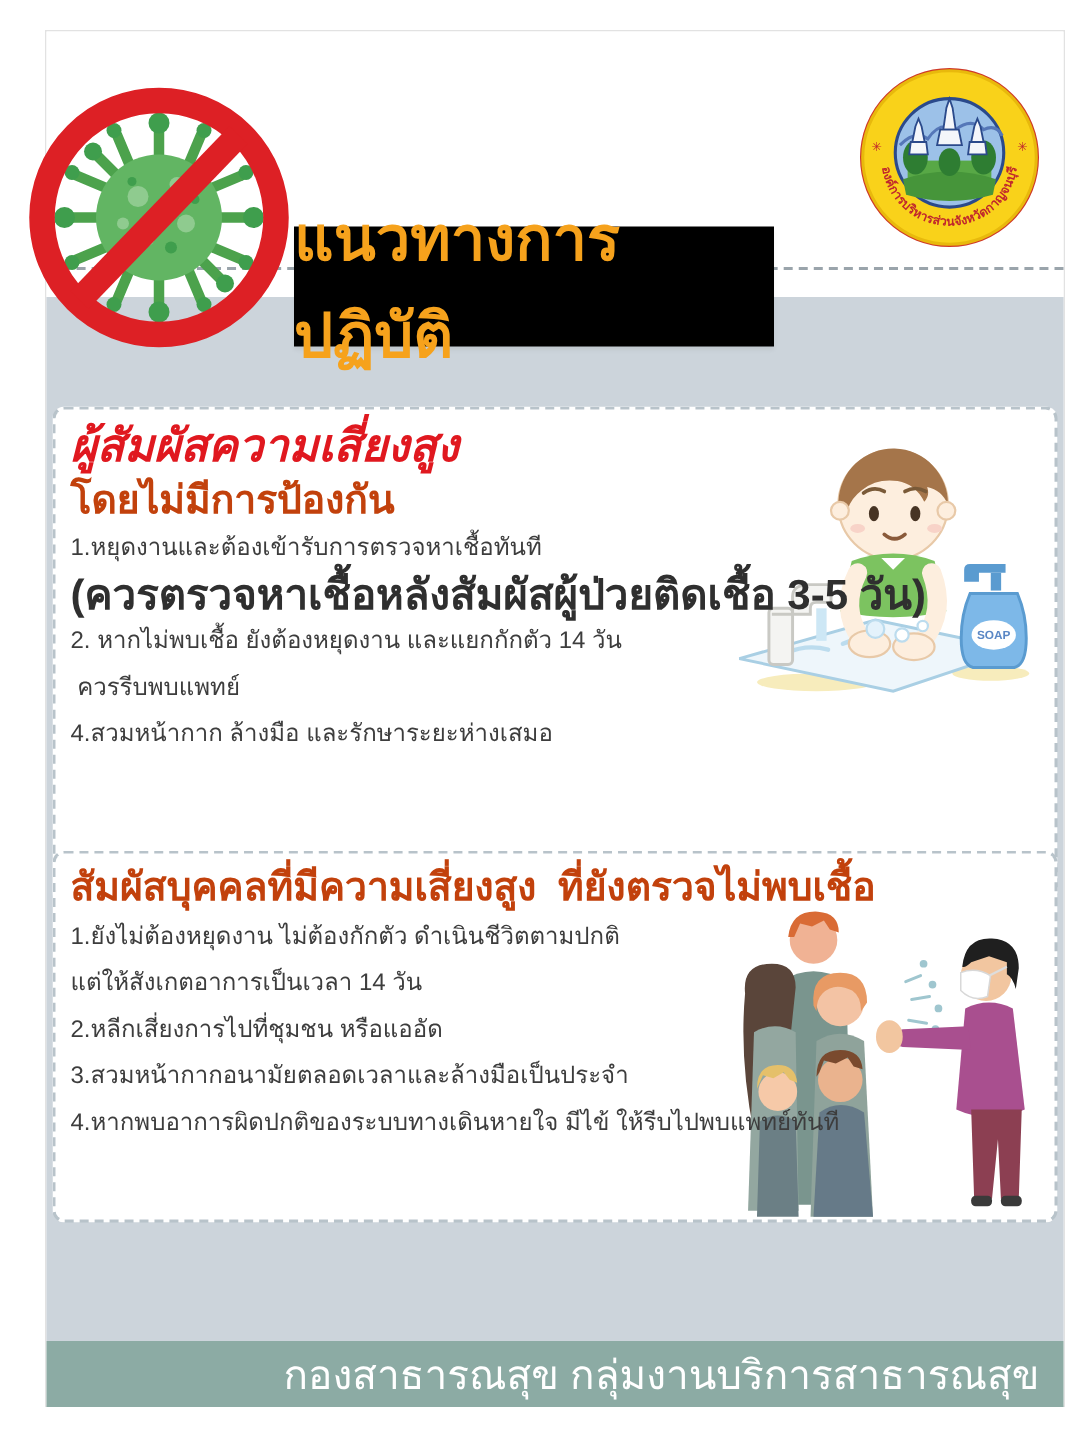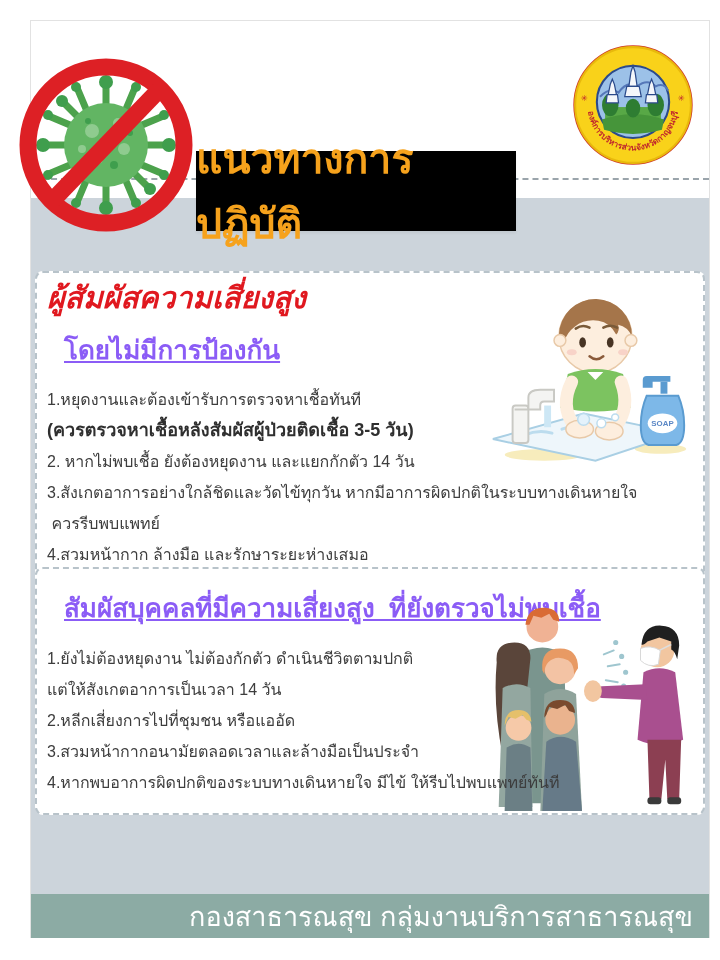--- a/index.html
+++ b/index.html
@@ -18,43 +18,42 @@
   .title-text{color:#f6a21c;font-size:41px;font-weight:bold;}
   .no-virus{position:absolute;left:18px;top:57px;width:176px;height:176px;z-index:3;}
   .seal{position:absolute;left:540px;top:22px;width:124px;height:124px;z-index:2;}
   .card{position:absolute;left:4px;right:4px;background:#ffffff;border:2px dashed #b8c3ca;
         border-radius:8px;box-sizing:border-box;padding:6px 0 0 10px;}
   .card-1{top:73px;height:332px;}
   .card-2{top:369px;height:248px;}
   .card h2{margin:0;font-size:30px;font-weight:bold;font-style:italic;line-height:1.25;}
   .card-1 h2{color:#e0181f;}
   .card-2 h2{color:#3fae49;}
-  .card h3{margin:17px;font-size:26px;font-weight:bold;color:#8b5cf6;line-height:1.3;white-space:pre-wrap;text-decoration:underline;}
+  .card h3{margin:0;font-size:26px;font-weight:bold;color:#c2410c;line-height:1.3;white-space:pre-wrap;}
   .card p{margin:0;font-size:16px;color:#3d3d3d;line-height:31px;white-space:pre-wrap;position:relative;z-index:2;}
-  .card p.bold{font-weight:bold;font-size:18px;color:#2f2f2f;}
+  .card p.bold{font-weight:bold;font-size:28px;color:#2f2f2f;}
   .illus{position:absolute;z-index:1;}
   .illus-1{right:6px;top:4px;width:212px;height:192px;}
   .illus-2{right:2px;top:22px;width:238px;height:222px;}
 </style>
 </head>
 <body>
 
 <div class="page">
   <div class="frame">
 
     <div class="header-area"></div>
     <div class="band">
 
       <div class="card card-1">
         <h2>ผู้สัมผัสความเสี่ยงสูง</h2>
         <h3>โดยไม่มีการป้องกัน</h3>
         <p>1.หยุดงานและต้องเข้ารับการตรวจหาเชื้อทันที</p>
         <p class="bold">(ควรตรวจหาเชื้อหลังสัมผัสผู้ป่วยติดเชื้อ 3-5 วัน)</p>
         <p>2. หากไม่พบเชื้อ ยังต้องหยุดงาน และแยกกักตัว 14 วัน</p>
-        <p>3.สังเกตอาการอย่างใกล้ชิดและวัดไข้ทุกวัน หากมีอาการผิดปกติในระบบทางเดินหายใจ</p>
         <p> ควรรีบพบแพทย์</p>
         <p>4.สวมหน้ากาก ล้างมือ และรักษาระยะห่างเสมอ</p>
 
         <svg class="illus illus-1" viewBox="0 0 215 190">
 
           <ellipse cx="60" cy="178" rx="40" ry="6" fill="#f7ecbc"></ellipse>
           <ellipse cx="178" cy="172" rx="26" ry="5" fill="#f7ecbc"></ellipse>
 
           <polygon points="8,162 100,136 196,156 112,184" fill="#eef6fb" stroke="#a9cfe4" stroke-width="2"></polygon>
           <path d="M40,158 q14,-6 28,-2 M78,152 q14,-6 28,-2" stroke="#bcdcee" stroke-width="3" fill="none" stroke-linecap="round"></path>

